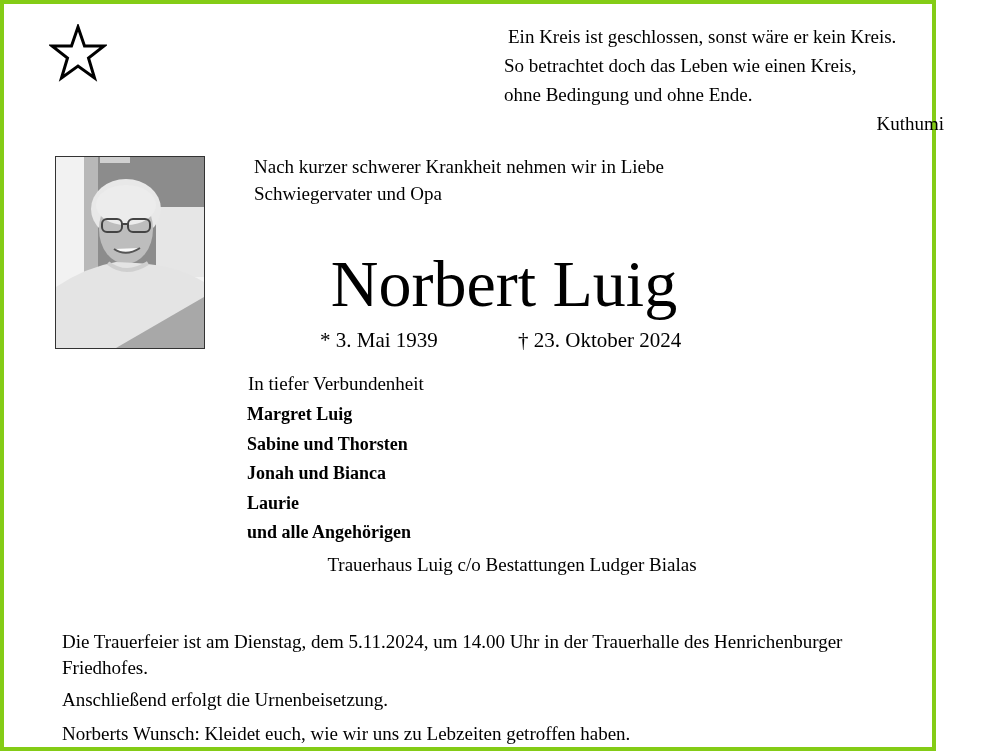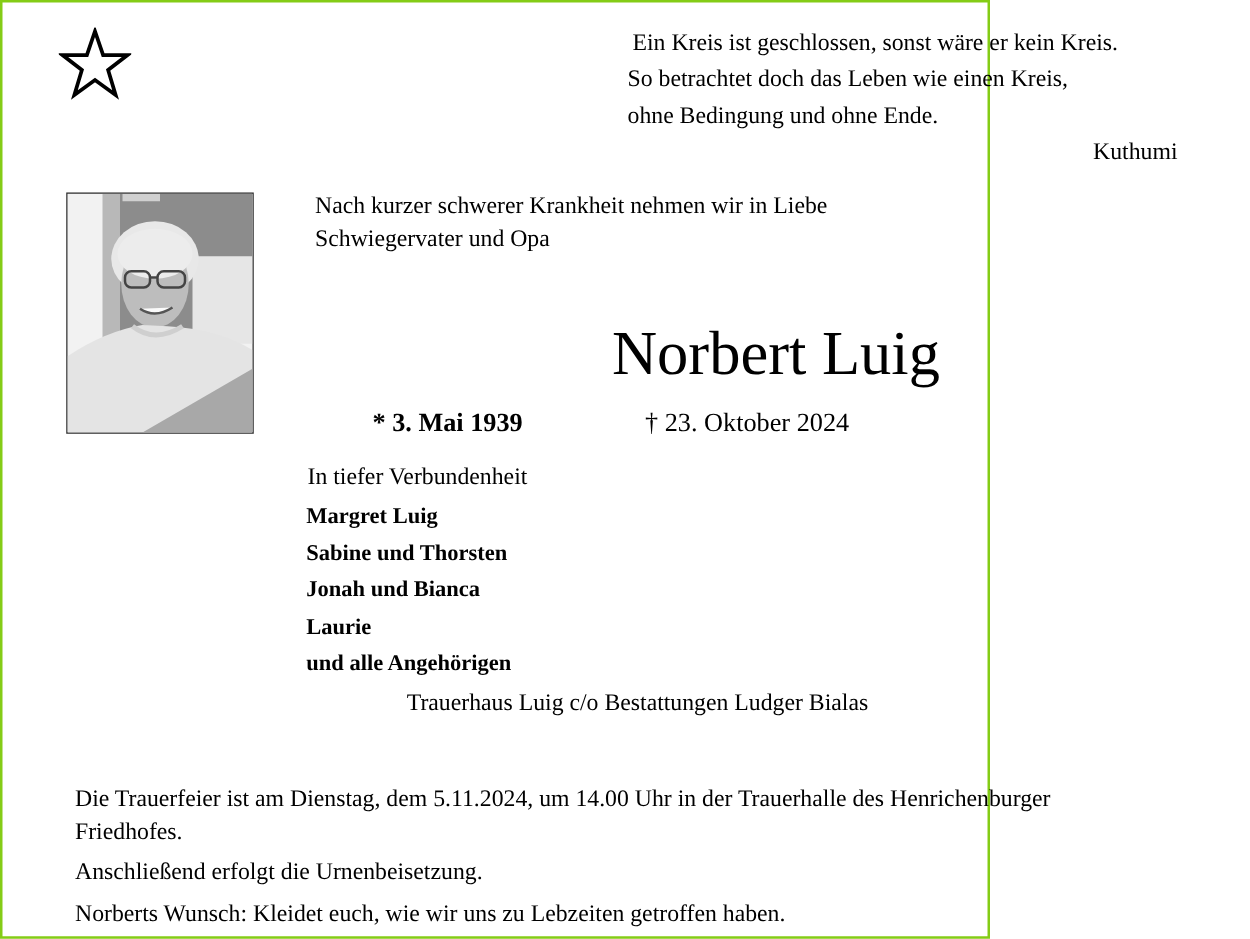--- a/index.html
+++ b/index.html
@@ -1,35 +1,35 @@
 <!DOCTYPE html>
 <html><head>
   <meta charset="utf-8">
   <style>
     html, body { margin: 0; padding: 0; background: #ffffff; }
     body { width: 1000px; height: 751px; position: relative; overflow: hidden; }
     .frame {
-      position: absolute; left: 0; top: 0; width: 792px; height: 751px;
-      box-sizing: border-box; border: 2px solid #84cc16; background: #ffffff;
+      position: absolute; left: 0; top: 0; width: 936px; height: 751px;
+      box-sizing: border-box; border: 4px solid #84cc16; background: #ffffff;
       font-family: "Liberation Serif", "DejaVu Serif", serif; color: #000000;
     }
     .star { position: absolute; left: 45px; top: 20px; width: 58px; height: 60px; }
     .quote { position: absolute; left: 500px; top: 18px; width: 440px; font-size: 19px; line-height: 29px; }
     .quote .line { display: block; white-space: nowrap; }
     .quote .line.first { padding-left: 4px; }
     .quote .author { display: block; text-align: right; padding-right: 0; }
     .photo {
       position: absolute; left: 51px; top: 152px; width: 150px; height: 193px;
       box-sizing: border-box; border: 1px solid #333; overflow: hidden; background: #dcdcdc;
     }
     .intro { position: absolute; left: 250px; top: 149px; width: 560px; font-size: 19px; line-height: 27px; }
     .intro .line { display: block; white-space: nowrap; }
-    .name { position: absolute; left: 250px; top: 244px; width: 500px; text-align: right; font-size: 50px; line-height: 72px; white-space: nowrap; }
+    .name { position: absolute; left: 250px; top: 244px; width: 500px; text-align: center; font-size: 66px; line-height: 72px; white-space: nowrap; }
     .dates { position: absolute; top: 322px; font-size: 21px; line-height: 28px; white-space: nowrap; }
-    .dates.birth { left: 296px; font-weight: bold; }
+    .dates.birth { left: 316px; }
     .dates.death { left: 514px; }
     .mourn-intro { position: absolute; left: 244px; top: 367px; font-size: 19px; line-height: 26px; white-space: nowrap; }
     .mourners { position: absolute; left: 243px; top: 396px; font-size: 18px; line-height: 29.5px; font-weight: bold; }
     .mourners .line { display: block; white-space: nowrap; }
     .bottom { position: absolute; left: 58px; width: 900px; font-size: 19px; line-height: 26px; }
     .bottom .line { display: block; }
     .address { top: 548px; text-align: center; }
     .ceremony { top: 625px; }
     .urn { top: 683px; }
     .wish { top: 717px; }

